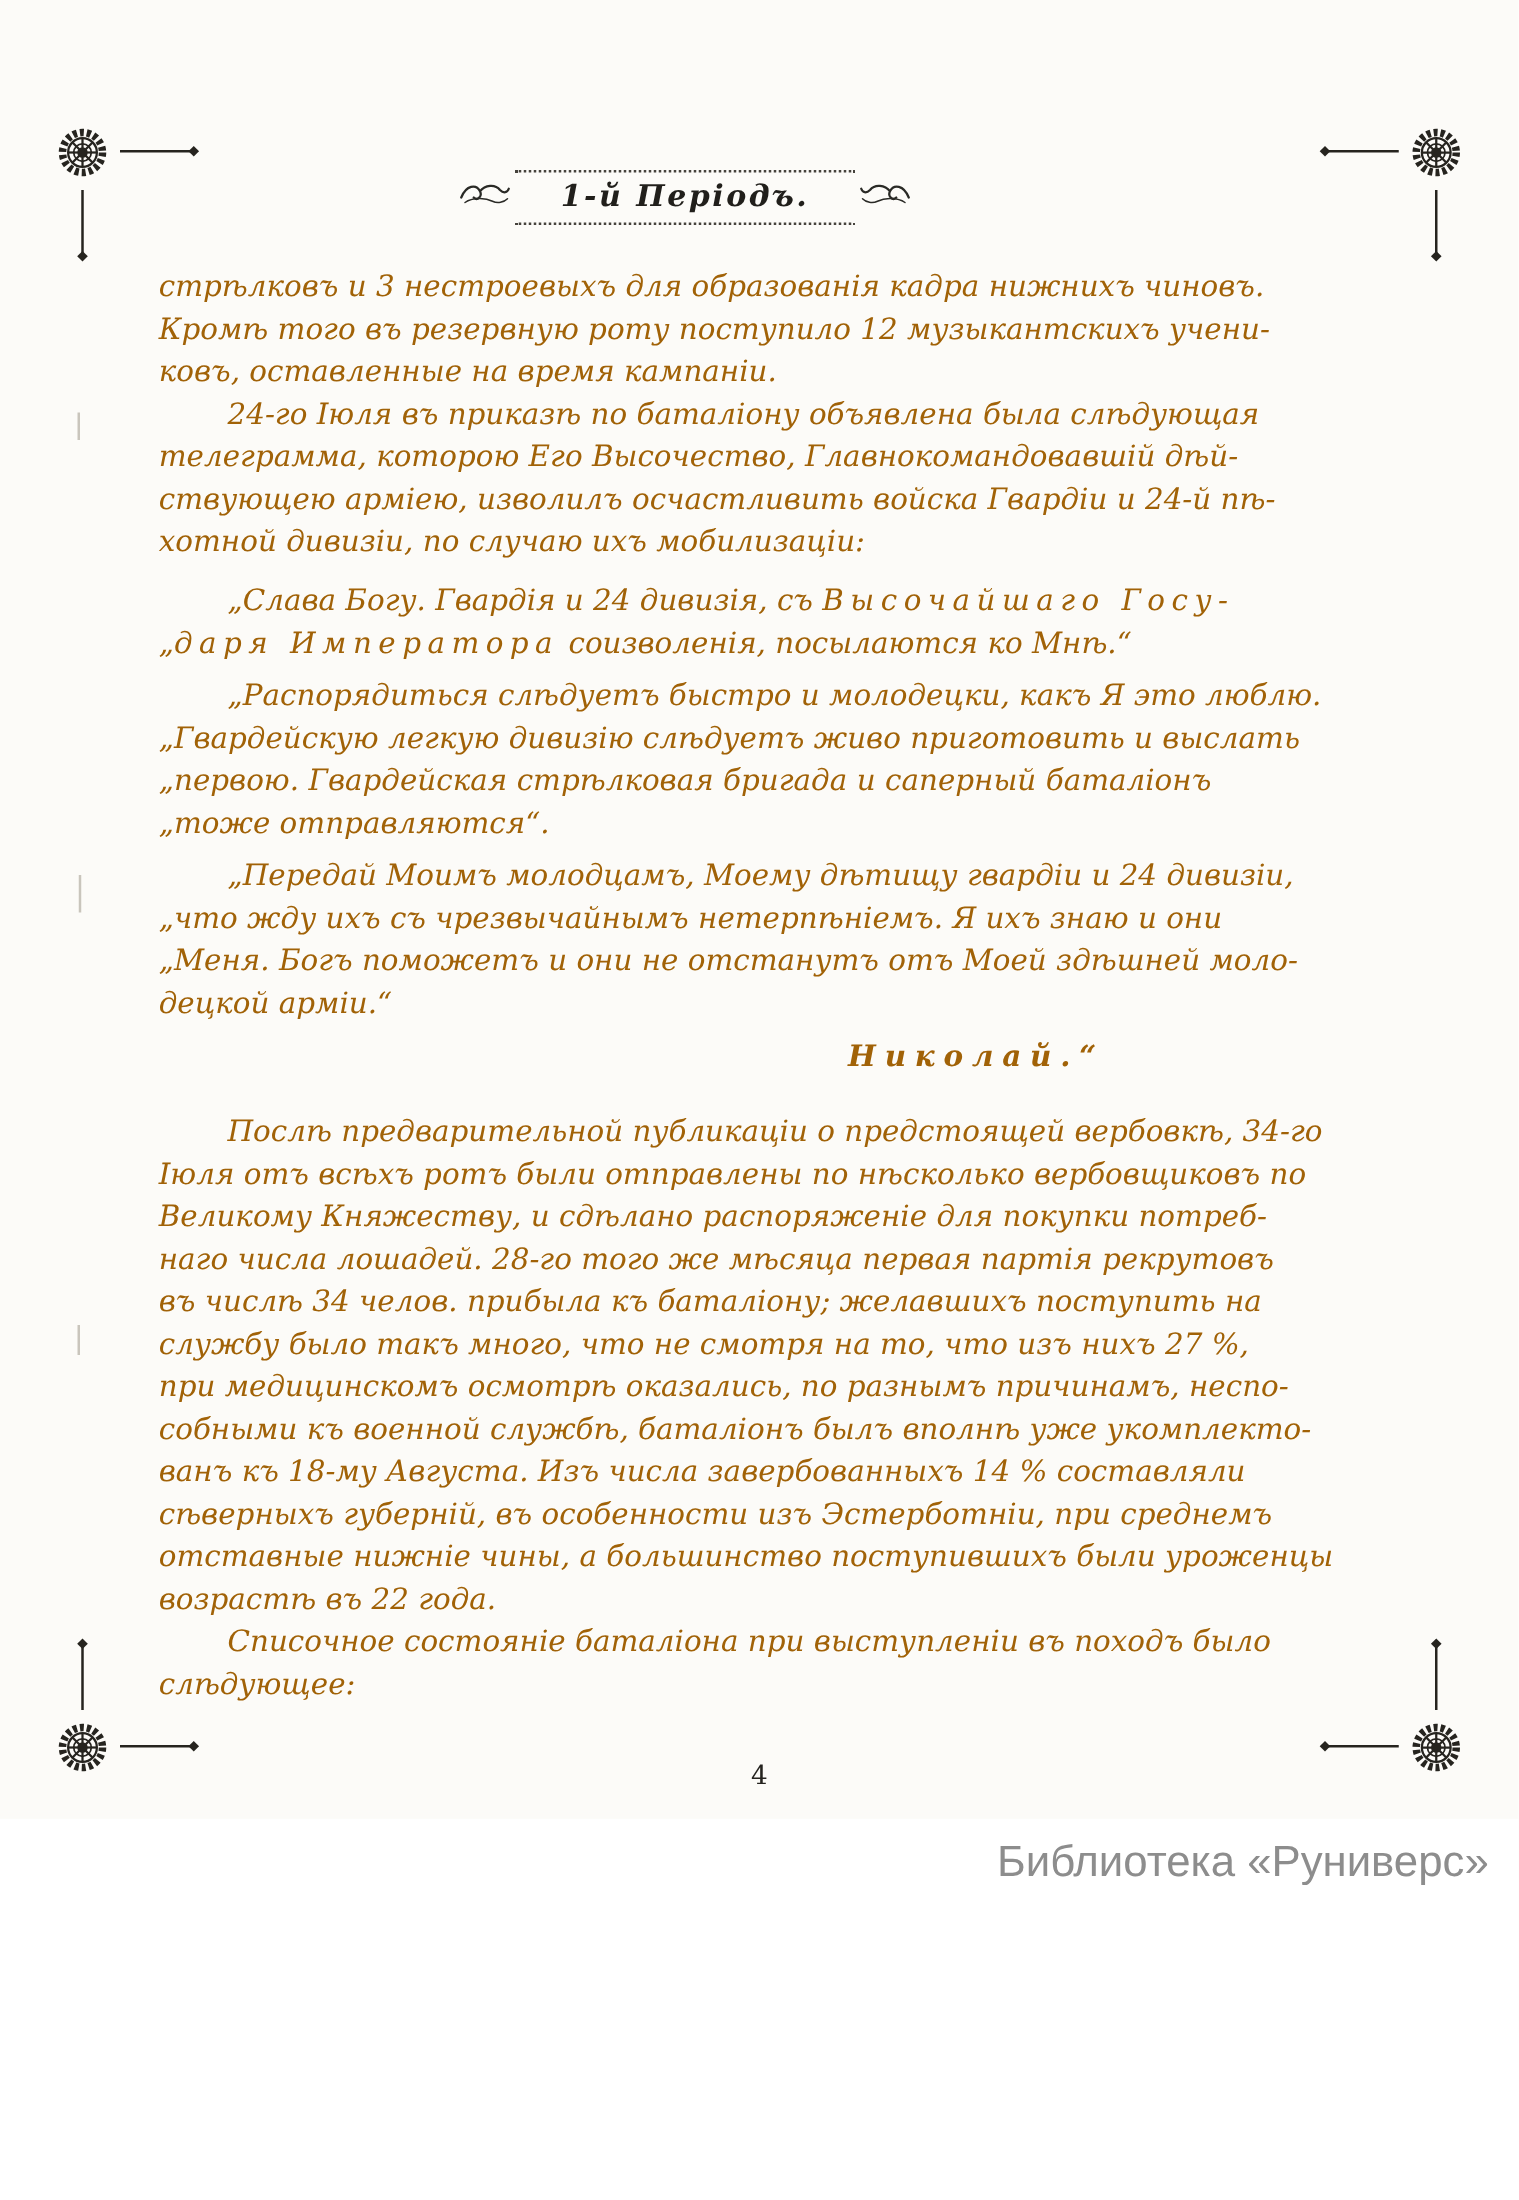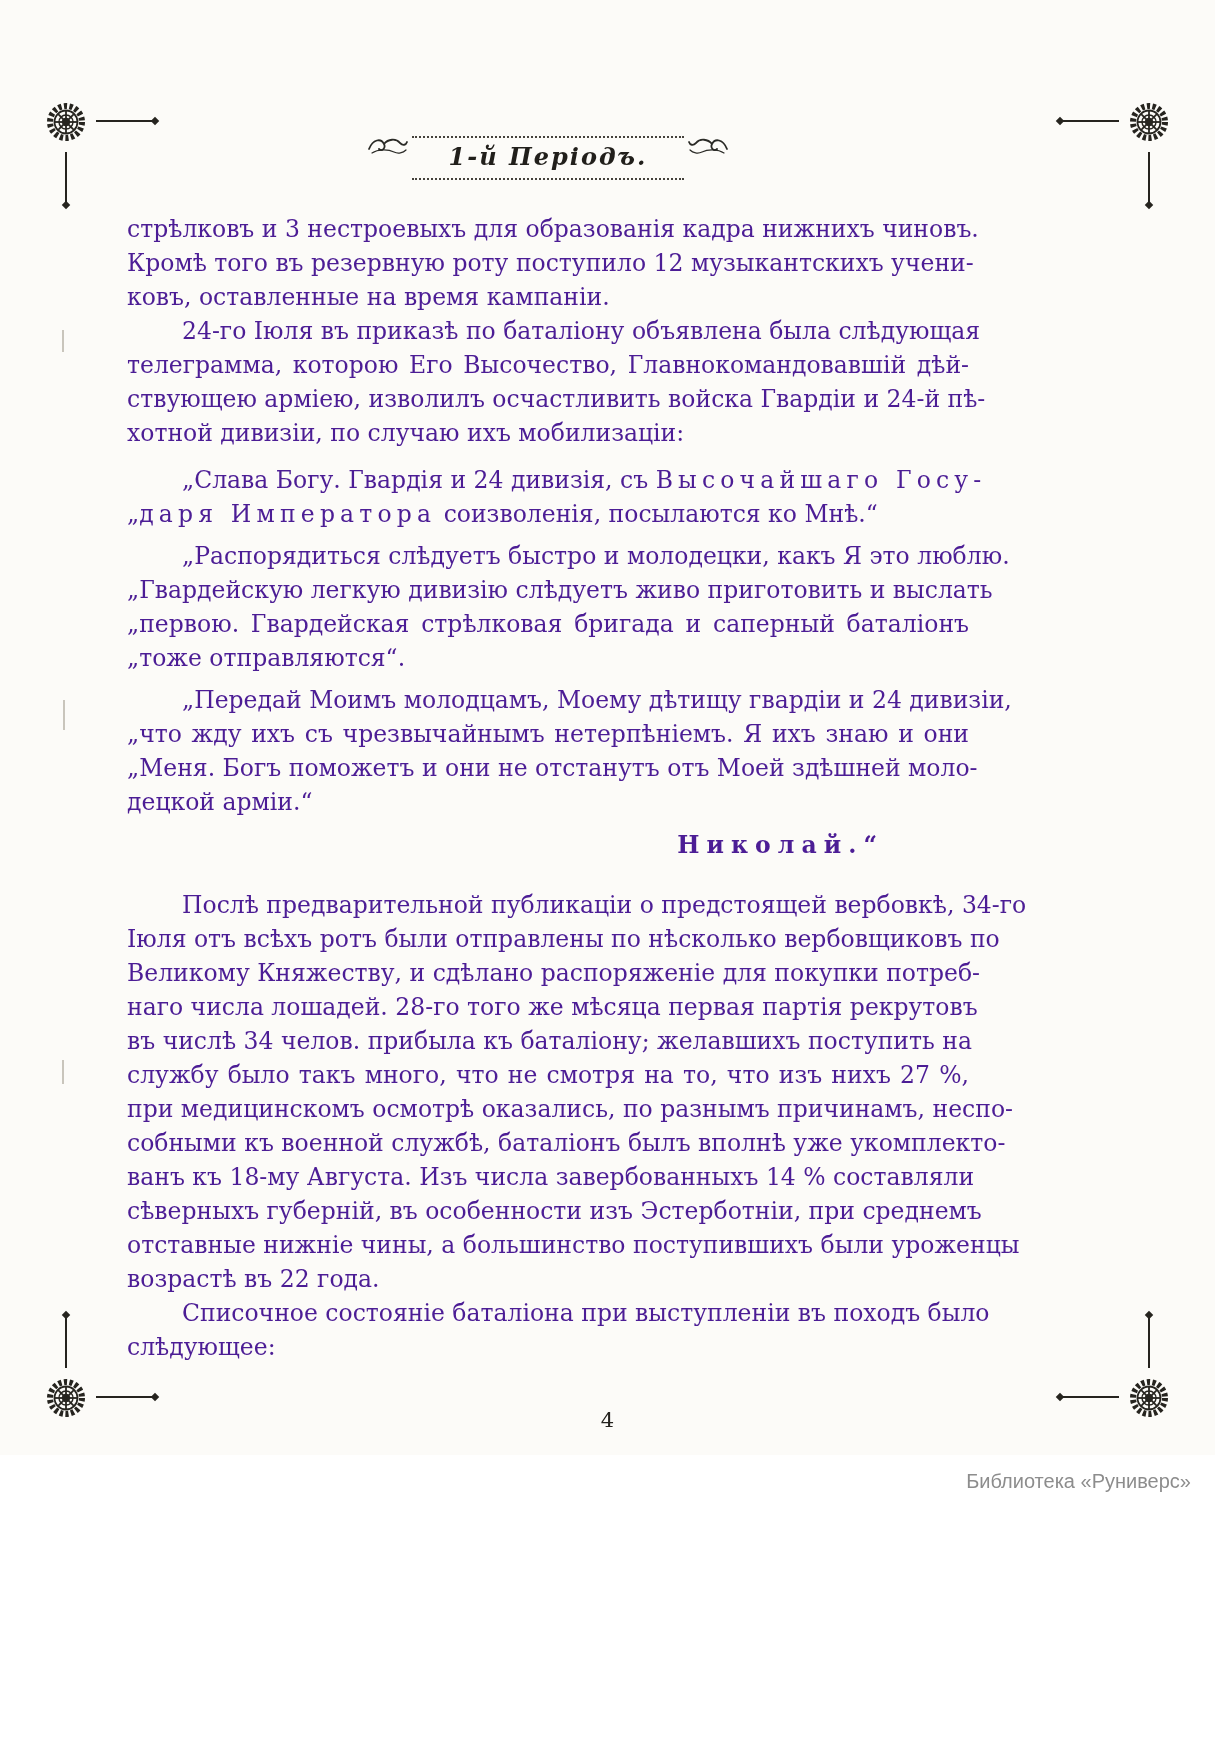--- a/index.html
+++ b/index.html
@@ -30,36 +30,36 @@
   .bl-h{left:96px;top:1396px;} .bl-h::after{right:-4px;top:-2px;}
   .br-h{left:1061px;top:1396px;} .br-h::after{left:-4px;top:-2px;}
   .tl-v{left:65px;top:152px;} .tl-v::after{bottom:-4px;left:-2px;}
   .tr-v{left:1148px;top:152px;} .tr-v::after{bottom:-4px;left:-2px;}
   .bl-v{left:65px;top:1316px;} .bl-v::after{top:-4px;left:-2px;}
   .br-v{left:1148px;top:1316px;} .br-v::after{top:-4px;left:-2px;}
   .edge-mark{position:absolute;width:2px;background:#c9c5bc;}
   
   .header-band{
     position:absolute;top:136px;left:368px;width:360px;
-    display:flex;gap:4px;
+    display:flex;align-items:center;gap:4px;
   }
   .title-box{
     flex:1;border-top:2px dotted #45423c;border-bottom:2px dotted #45423c;
     text-align:center;padding:4px 0 7px 0;
   }
   .section-title{
     font-style:italic;font-weight:bold;font-size:24px;letter-spacing:2px;
     color:#211f1b;
   }
   .fleuron{flex:0 0 auto;}
   .fleuron.right svg{transform:scaleX(-1);}
   
   .text-block{
     position:absolute;left:127px;top:212px;width:842px;
-    font-size:23.5px;line-height:34px;color:#4c1d95;
+    font-size:23.5px;line-height:34px;color:#a16207;font-style:italic;
   }
   .line{
     text-align:justify;text-align-last:justify;-moz-text-align-last:justify;
     white-space:nowrap;
   }
   .line.last{text-align-last:left;-moz-text-align-last:left;}
   .line.first{text-indent:55px;}
   .para-quote{margin-top:13px;}
   .para-quote + .para-quote{margin-top:8px;}
   .sp{letter-spacing:0.22em;}
@@ -69,21 +69,21 @@
     font-weight:bold;letter-spacing:0.3em;padding-right:85px;
   }
   
   .page-number{
     position:absolute;left:0;right:0;top:1408px;text-align:center;
     font-size:21px;color:#25231f;
   }
   .watermark{
     position:absolute;right:24px;top:1470px;
     font-family:"Liberation Sans","DejaVu Sans",sans-serif;
-    font-size:20px;color:#8d8d8d;
+    font-size:35px;color:#8d8d8d;
   }
 </style>
 </head>
 <body>
 
 <div class="scan-area">
 
   <div class="corner tl">
     <svg width="44" height="44" viewBox="0 0 44 44">
       <circle cx="22" cy="22" r="16" fill="none" stroke="#26241f" stroke-width="6" stroke-dasharray="3.2 2.4"></circle>

